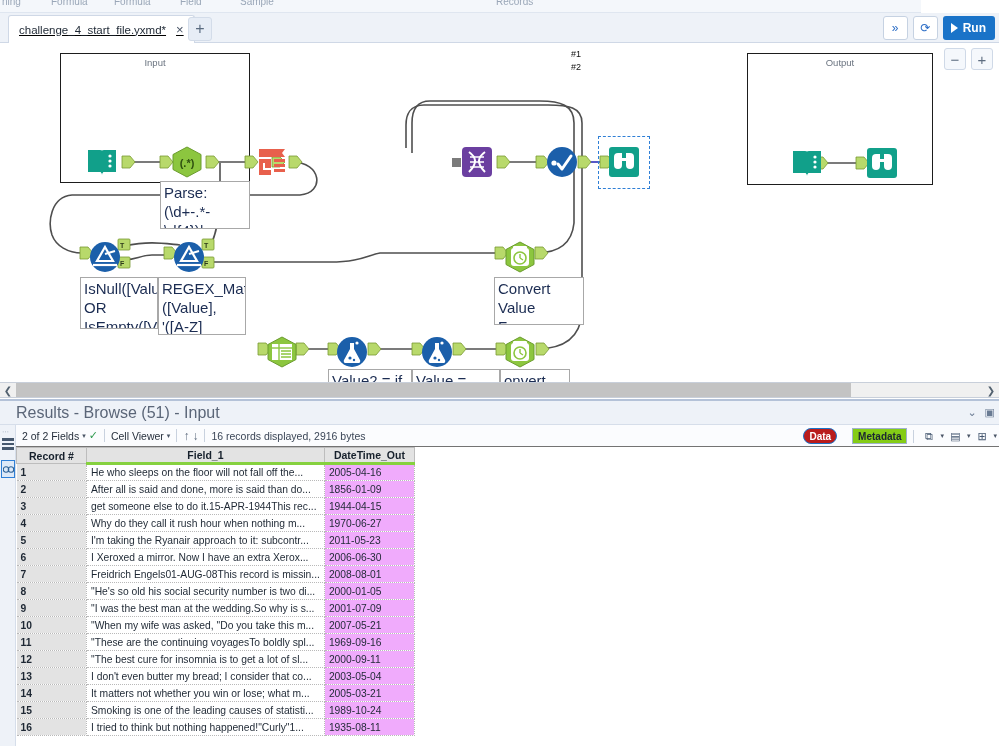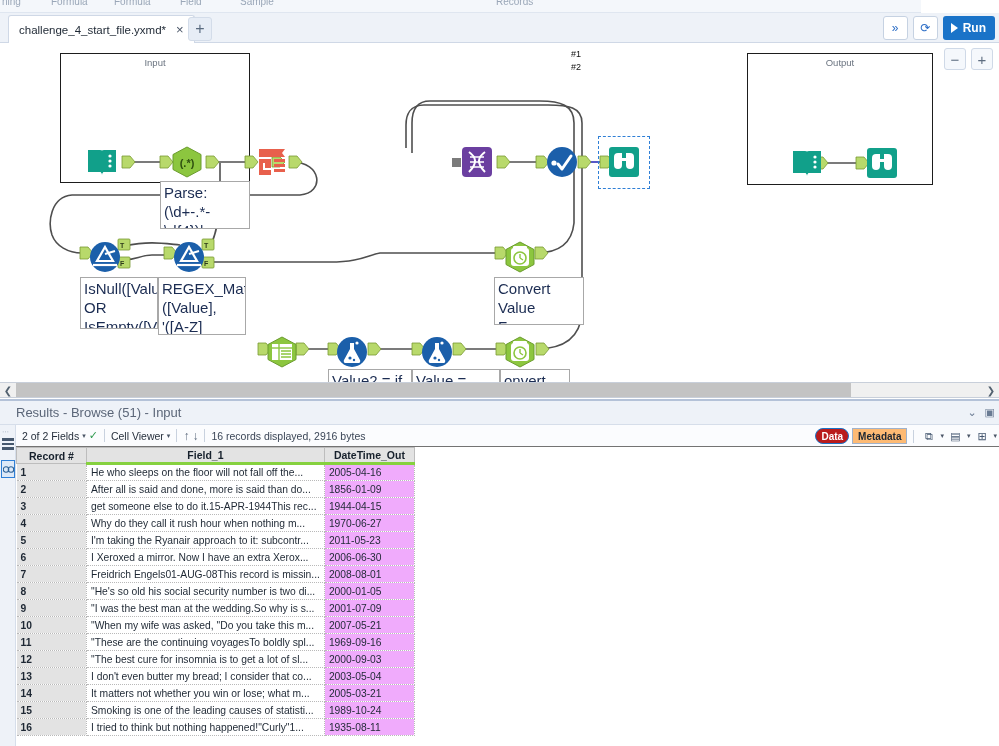--- a/index.html
+++ b/index.html
@@ -30,20 +30,21 @@
     background: #eef2f8;
     border-bottom: 1px solid #cfd8e6;
   }
   .doctab {
     position: absolute; left: 8px; top: 2px; height: 28px;
     background: #ffffff;
     border: 1px solid #cfd8e6; border-bottom: none;
     border-radius: 3px 3px 0 0;
     display: flex; align-items: center; gap: 10px;
     padding: 0 10px;
+    text-decoration: underline;
   }
   .doctab .title { font-size: 11.5px; color: #1d2733; }
   .doctab .closex {
     font-size: 13px; color: #4a5668; line-height: 1;
     cursor: pointer; font-family: "Liberation Sans", sans-serif;
   }
   .newtab {
     position: absolute; left: 188px; top: 4px;
     width: 24px; height: 24px;
     background: #e7edf6; border: 1px solid #d3dce9; border-radius: 3px;
@@ -126,21 +127,21 @@
   .results {
     position: absolute; left: 0; top: 399px; width: 999px; height: 347px;
     background: #ffffff;
     border-top: 2px solid #b4c2d8;
   }
   .res-header {
     position: absolute; left: 0; top: 0; width: 999px; height: 24px;
     background: #eef2f8; border-bottom: 1px solid #d6deea;
     display: flex; align-items: center;
   }
-  .res-header .lbl { margin-left: 16px; font-size: 13px; color: #5b6678; }
+  .res-header .lbl { margin-left: 16px; font-size: 16px; color: #5b6678; }
   .res-header .right { position: absolute; right: 4px; display: flex; gap: 8px; align-items: center; color: #6a7b93; font-size: 11px; }
 
   .res-toolbar {
     position: absolute; left: 16px; top: 24px; width: 983px; height: 22px;
     background: #fbfcfe; border-bottom: 1px solid #737373;
     display: flex; align-items: center; font-size: 10.5px; color: #27303d;
   }
   .res-toolbar .seg { display: flex; align-items: center; gap: 3px; padding: 0 6px; }
   .res-toolbar .sep { width: 1px; height: 13px; background: #c9d2df; }
   .caret { font-size: 7px; color: #4a5566; }
@@ -150,21 +151,21 @@
 
   .res-toolbar-right {
     position: absolute; right: 2px; top: 25px; height: 20px;
     display: flex; align-items: center; gap: 3px;
   }
   .tgl {
     height: 16px; padding: 0 5px; font-size: 10px; font-weight: bold;
     display: flex; align-items: center; border: 1px solid #9fb2cc;
   }
   .tgl.on { background: #b91c1c; color: #fff; border-color: #1a73c8; border-radius: 8px; }
-  .tgl.off { background: #fdba74; color: #1c2633; }
+  .tgl.off { background: #84cc16; color: #1c2633; margin-left: 12px; }
   .mini-ic {
     width: 17px; height: 16px; display: flex; align-items: center; justify-content: center;
     color: #44566f; font-size: 11px;
   }
 
   
   .rail {
     position: absolute; left: 0; top: 24px; width: 16px; height: 323px;
     background: #eef2f8; border-right: 1px solid #d6deea;
   }
@@ -620,21 +621,21 @@
               <td class="dt colw-dt">2007-05-21</td>
             </tr>
             <tr>
               <td class="rn colw-rn">11</td>
               <td class="f1 colw-f1">"These are the continuing voyagesTo boldly spl...</td>
               <td class="dt colw-dt">1969-09-16</td>
             </tr>
             <tr>
               <td class="rn colw-rn">12</td>
               <td class="f1 colw-f1">"The best cure for insomnia is to get a lot of sl...</td>
-              <td class="dt colw-dt">2000-09-03</td>
+              <td class="dt colw-dt">2000-09-11</td>
             </tr>
             <tr>
               <td class="rn colw-rn">13</td>
               <td class="f1 colw-f1">I don't even butter my bread; I consider that co...</td>
               <td class="dt colw-dt">2003-05-04</td>
             </tr>
             <tr>
               <td class="rn colw-rn">14</td>
               <td class="f1 colw-f1">It matters not whether you win or lose; what m...</td>
               <td class="dt colw-dt">2005-03-21</td>

